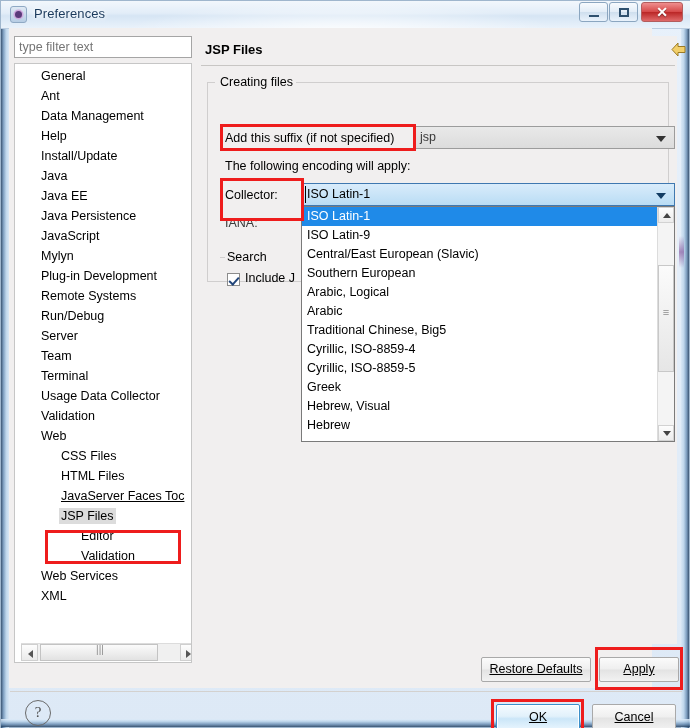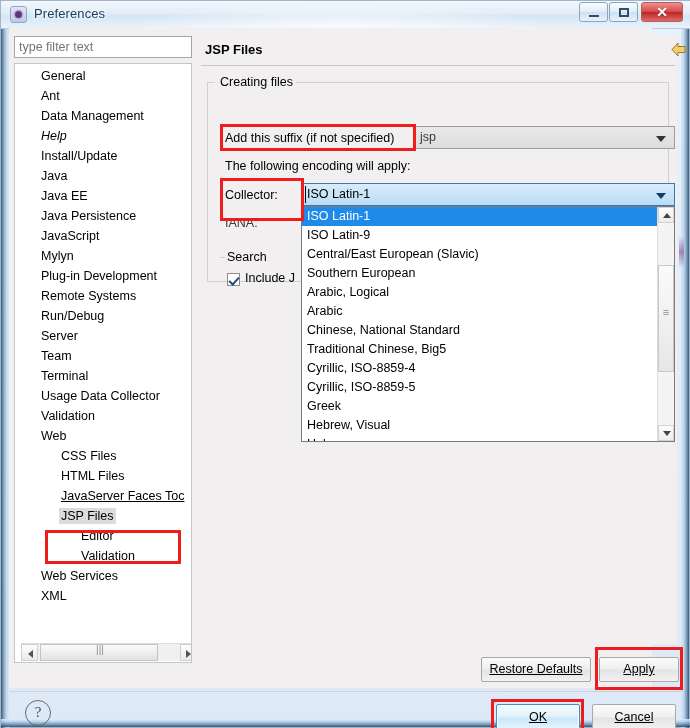--- a/index.html
+++ b/index.html
@@ -412,21 +412,21 @@
 
   <div id="dialog">
 
     <input id="filter-input" type="text" placeholder="type filter text" style="">
 
     <div id="tree-pane">
       <div id="tree-items">
           <div class="tree-item" style="top: 2px; padding-left: 24px;"><span class="lbl">General</span></div>
           <div class="tree-item" style="top: 22px; padding-left: 24px;"><span class="lbl">Ant</span></div>
           <div class="tree-item" style="top: 42px; padding-left: 24px;"><span class="lbl">Data Management</span></div>
-          <div class="tree-item" style="top: 62px; padding-left: 24px; font-style: italic;"><span class="lbl">Help</span></div>
+          <div class="tree-item" style="top: 62px; padding-left: 24px;"><span class="lbl">Help</span></div>
           <div class="tree-item" style="top: 82px; padding-left: 24px;"><span class="lbl">Install/Update</span></div>
           <div class="tree-item" style="top: 102px; padding-left: 24px;"><span class="lbl">Java</span></div>
           <div class="tree-item" style="top: 122px; padding-left: 24px;"><span class="lbl">Java EE</span></div>
           <div class="tree-item" style="top: 142px; padding-left: 24px;"><span class="lbl">Java Persistence</span></div>
           <div class="tree-item" style="top: 162px; padding-left: 24px;"><span class="lbl">JavaScript</span></div>
           <div class="tree-item" style="top: 182px; padding-left: 24px;"><span class="lbl">Mylyn</span></div>
           <div class="tree-item" style="top: 202px; padding-left: 24px;"><span class="lbl">Plug-in Development</span></div>
           <div class="tree-item" style="top: 222px; padding-left: 24px;"><span class="lbl">Remote Systems</span></div>
           <div class="tree-item" style="top: 242px; padding-left: 24px;"><span class="lbl">Run/Debug</span></div>
           <div class="tree-item" style="top: 262px; padding-left: 24px;"><span class="lbl">Server</span></div>
@@ -497,21 +497,20 @@
     </div>
 
     <div id="dropdown">
       <div id="dd-items">
           <div class="dd-item sel">ISO Latin-1</div>
           <div class="dd-item">ISO Latin-9</div>
           <div class="dd-item">Central/East European (Slavic)</div>
           <div class="dd-item">Southern European</div>
           <div class="dd-item">Arabic, Logical</div>
           <div class="dd-item">Arabic</div>
-          <div class="dd-item">Chinese, National Standard</div>
           <div class="dd-item">Traditional Chinese, Big5</div>
           <div class="dd-item">Cyrillic, ISO-8859-4</div>
           <div class="dd-item">Cyrillic, ISO-8859-5</div>
           <div class="dd-item">Greek</div>
           <div class="dd-item">Hebrew, Visual</div>
           <div class="dd-item">Hebrew</div>
         </div>
       <div id="dd-scroll">
         <div id="dd-up"></div>
         <div id="dd-thumb"></div>

